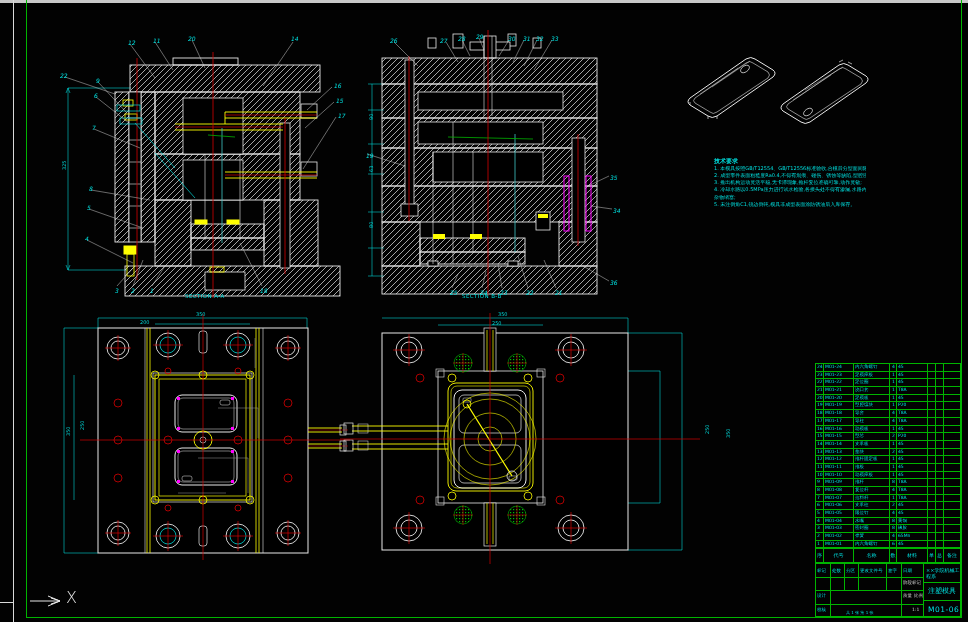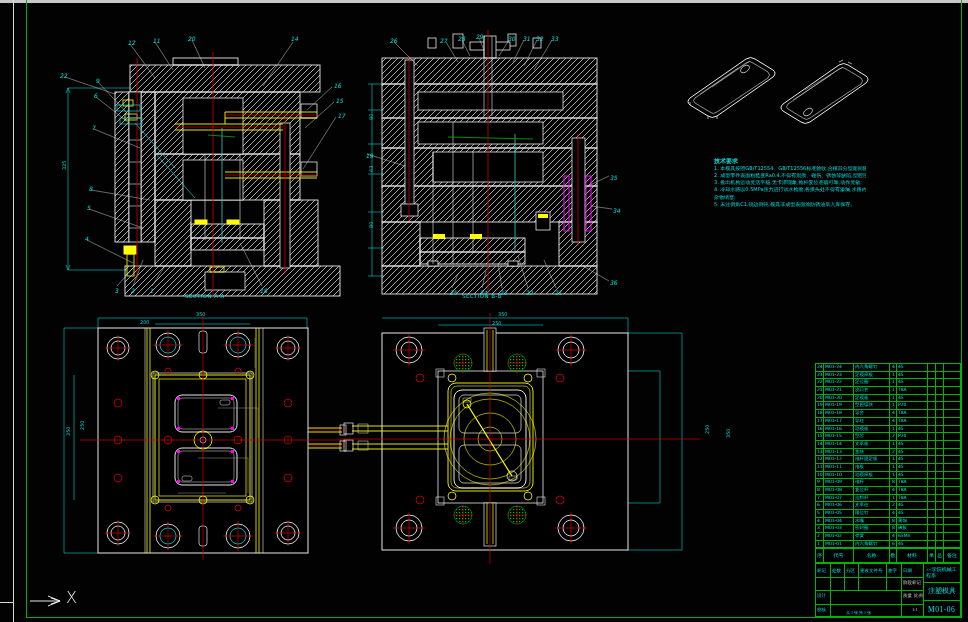--- a/index.html
+++ b/index.html
@@ -25,21 +25,21 @@
   .bom-row span{display:block;box-sizing:border-box;border-right:1px solid #00b400;
        color:#00e0e0;font-size:4.5px;line-height:6.5px;overflow:hidden;white-space:nowrap;padding-left:1px;}
   .c0{width:8px;} .c1{width:30px;} .c2{width:36px;} .c3{width:7px;text-align:center;}
   .c4{width:31px;} .c5{width:8px;} .c6{width:8px;} .c7{width:16px;border-right:none!important;}
   #bom-head{position:absolute;left:815px;top:548px;width:146px;height:15px;border:1px solid #00b400;
        box-sizing:border-box;display:flex;}
   #bom-head span{display:block;box-sizing:border-box;border-right:1px solid #00b400;color:#00e0e0;
        font-size:5px;line-height:13px;text-align:center;overflow:hidden;}
   
   #tblock{position:absolute;left:815px;top:563px;width:146px;height:54px;
-       border:1px solid #00b400;box-sizing:border-box;font-family:Liberation Serif, serif;}
+       border:1px solid #00b400;box-sizing:border-box;}
   .tb{position:absolute;color:#00e0e0;font-size:4.5px;line-height:5px;white-space:nowrap;}
   .tbw{position:absolute;color:#cfcfcf;font-size:4.5px;line-height:5px;white-space:nowrap;}
   #tb-title{position:absolute;color:#00e0e0;font-size:7px;line-height:8px;}
   #tb-no{position:absolute;color:#00e0e0;font-size:7.5px;letter-spacing:.5px;}
   #tb-company{position:absolute;color:#00e0e0;font-size:5px;line-height:6px;}
   
   #ucs-x{position:absolute;left:66px;top:588px;color:#e8e8e8;font-size:16px;font-weight:300;}
 </style>
 </head>
 <body>

